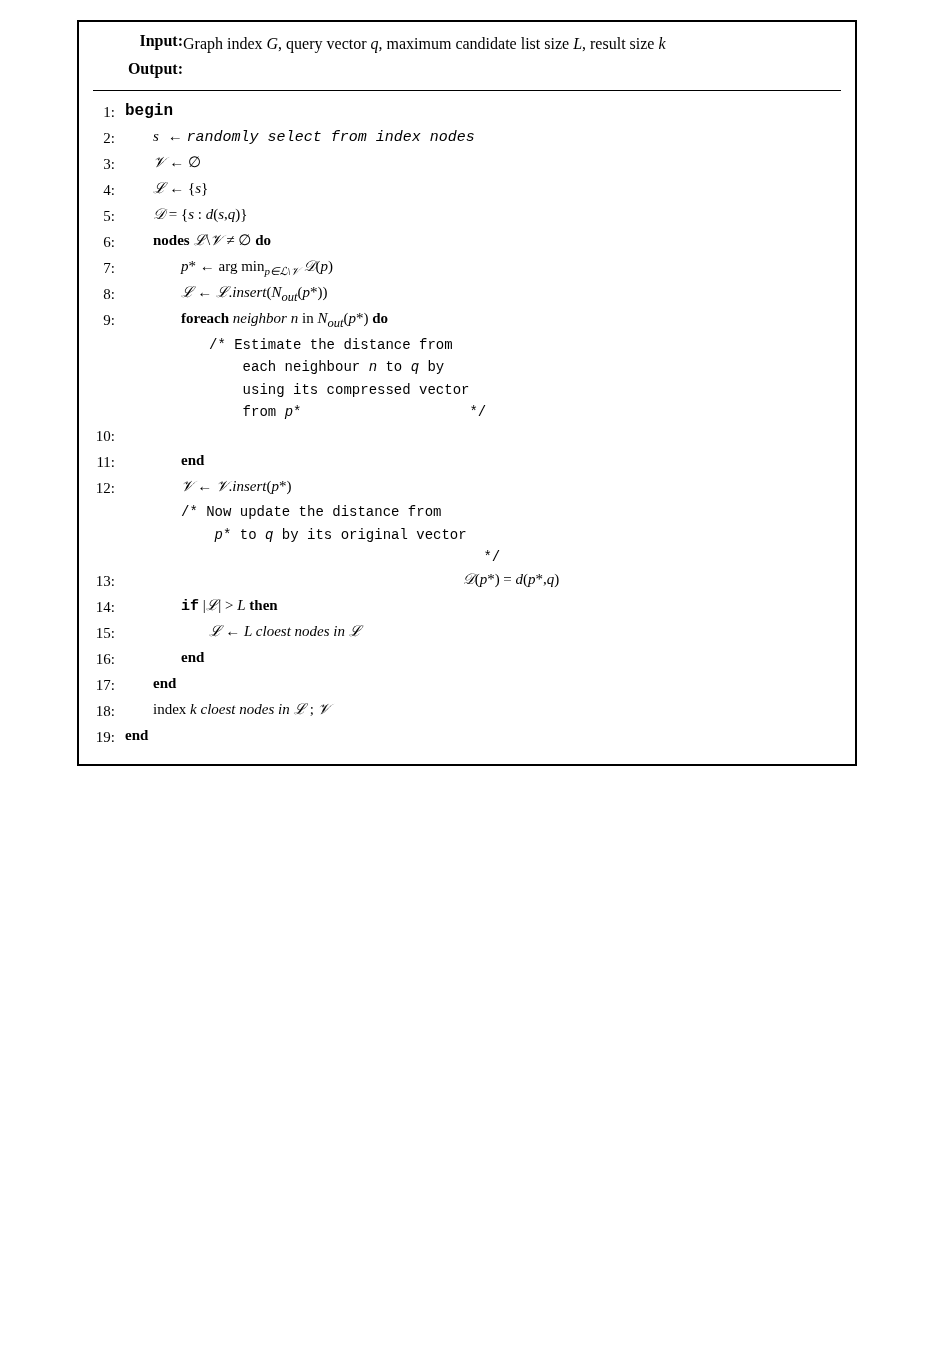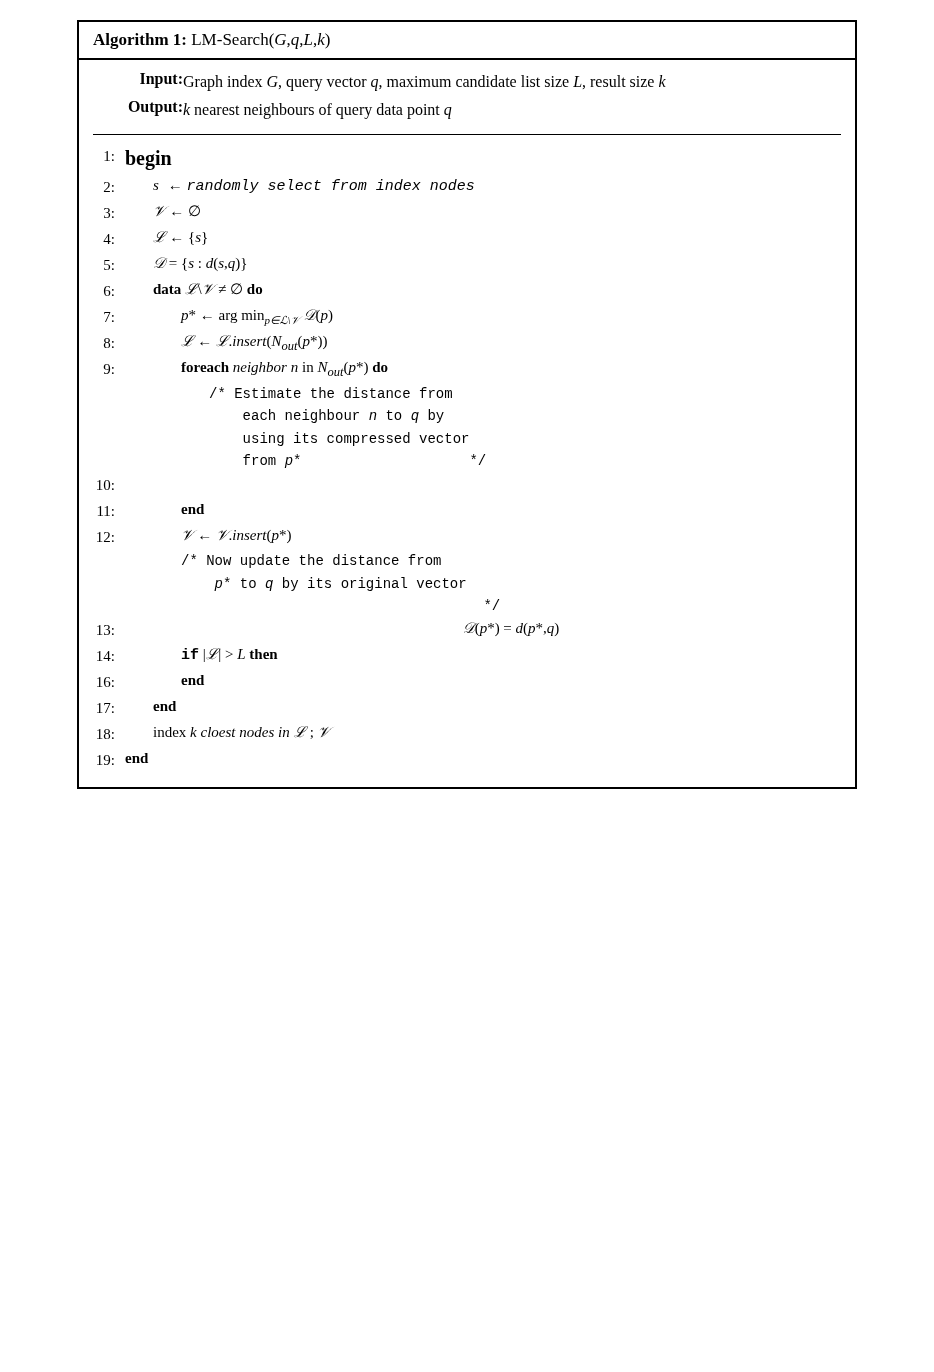--- a/index.html
+++ b/index.html
@@ -102,52 +102,43 @@
     .kw {
       font-family: 'Times New Roman', serif;
       font-weight: bold;
       font-size: 16px;
     }
   </style>
 </head>
 <body>
 
 <div class="algorithm-box">
-  <div class="algorithm-header">
-    <span class="algo-label">Algorithm 1:</span>
-    <span style="font-family:'Times New Roman',serif; font-size:17px;">
-      LM-Search(<span style="font-style:italic;">G</span>,<span style="font-style:italic;">q</span>,<span style="font-style:italic;">L</span>,<span style="font-style:italic;">k</span>)
-    </span>
-  </div>
 
   <div class="algorithm-body">
 
     <div class="input-output">
       <div class="io-line">
         <span class="io-label">Input:</span>
         <span class="io-content">
           Graph index <span style="font-style:italic;">G</span>, query vector <span style="font-style:italic;">q</span>, maximum candidate list size <span style="font-style:italic;">L</span>, result size <span style="font-style:italic;">k</span>
         </span>
       </div>
       <div class="io-line">
         <span class="io-label">Output:</span>
-        <span class="io-content">
-          <span style="font-style:italic;">k</span> nearest neighbours of query data point <span style="font-style:italic;">q</span>
-        </span>
       </div>
     </div>
 
     <hr class="divider">
 
     <div class="code-lines">
 
       <div class="code-line">
         <span class="line-num">1:</span>
         <span class="code-content indent0">
-          <span class="kw" style="font-family:Liberation Serif, serif; font-weight:bold; font-size:20px;">begin</span>
+          <span class="kw" style="font-family:Liberation Mono, monospace; font-weight:bold; font-size:16px;">begin</span>
         </span>
       </div>
 
       <div class="code-line">
         <span class="line-num">2:</span>
         <span class="code-content indent1">
           <span style="font-family:'Times New Roman',serif; font-style:italic;">s</span>
           <span style="font-family:'Times New Roman',serif;"> ← </span>
           <span style="font-style:italic;">randomly select from index nodes</span>
         </span>
@@ -170,21 +161,21 @@
       <div class="code-line">
         <span class="line-num">5:</span>
         <span class="code-content indent1" style="font-family:'Times New Roman',serif;">
           <span style="font-style:italic;">𝒟</span> = {<span style="font-style:italic;">s</span> : <span style="font-style:italic;">d</span>(<span style="font-style:italic;">s</span>,<span style="font-style:italic;">q</span>)}
         </span>
       </div>
 
       <div class="code-line">
         <span class="line-num">6:</span>
         <span class="code-content indent1" style="font-family:'Times New Roman',serif;">
-          <span style="font-weight:bold;">data</span>
+          <span style="font-weight:bold;">nodes</span>
           <span> </span><span style="font-style:italic;">ℒ</span>\<span style="font-style:italic;">𝒱</span> ≠ ∅
           <span> </span><span style="font-weight:bold;">do</span>
         </span>
       </div>
 
       <div class="code-line">
         <span class="line-num">7:</span>
         <span class="code-content indent2" style="font-family:'Times New Roman',serif;">
           <span style="font-style:italic;">p</span>* ← arg min<sub style="font-size:11px; font-style:italic;">p∈ℒ\𝒱</sub> <span style="font-style:italic;">𝒟</span>(<span style="font-style:italic;">p</span>)
         </span>
@@ -256,20 +247,26 @@
 
       <div class="code-line">
         <span class="line-num">14:</span>
         <span class="code-content indent2" style="font-family:'Times New Roman',serif;">
           <span style="font-weight:bold;font-family:Liberation Mono, monospace;">if</span>
           <span> |</span><span style="font-style:italic;">ℒ</span>| &gt; <span style="font-style:italic;">L</span>
           <span style="font-weight:bold;"> then</span>
         </span>
       </div>
 
+      <div class="code-line">
+        <span class="line-num">15:</span>
+        <span class="code-content indent3" style="font-family:'Times New Roman',serif;">
+          <span style="font-style:italic;">ℒ</span> ← <span style="font-style:italic;">L cloest nodes in ℒ</span>
+        </span>
+      </div>
 
       <div class="code-line">
         <span class="line-num">16:</span>
         <span class="code-content indent2" style="font-family:'Times New Roman',serif;">
           <span style="font-weight:bold;">end</span>
         </span>
       </div>
 
       <div class="code-line">
         <span class="line-num">17:</span>

